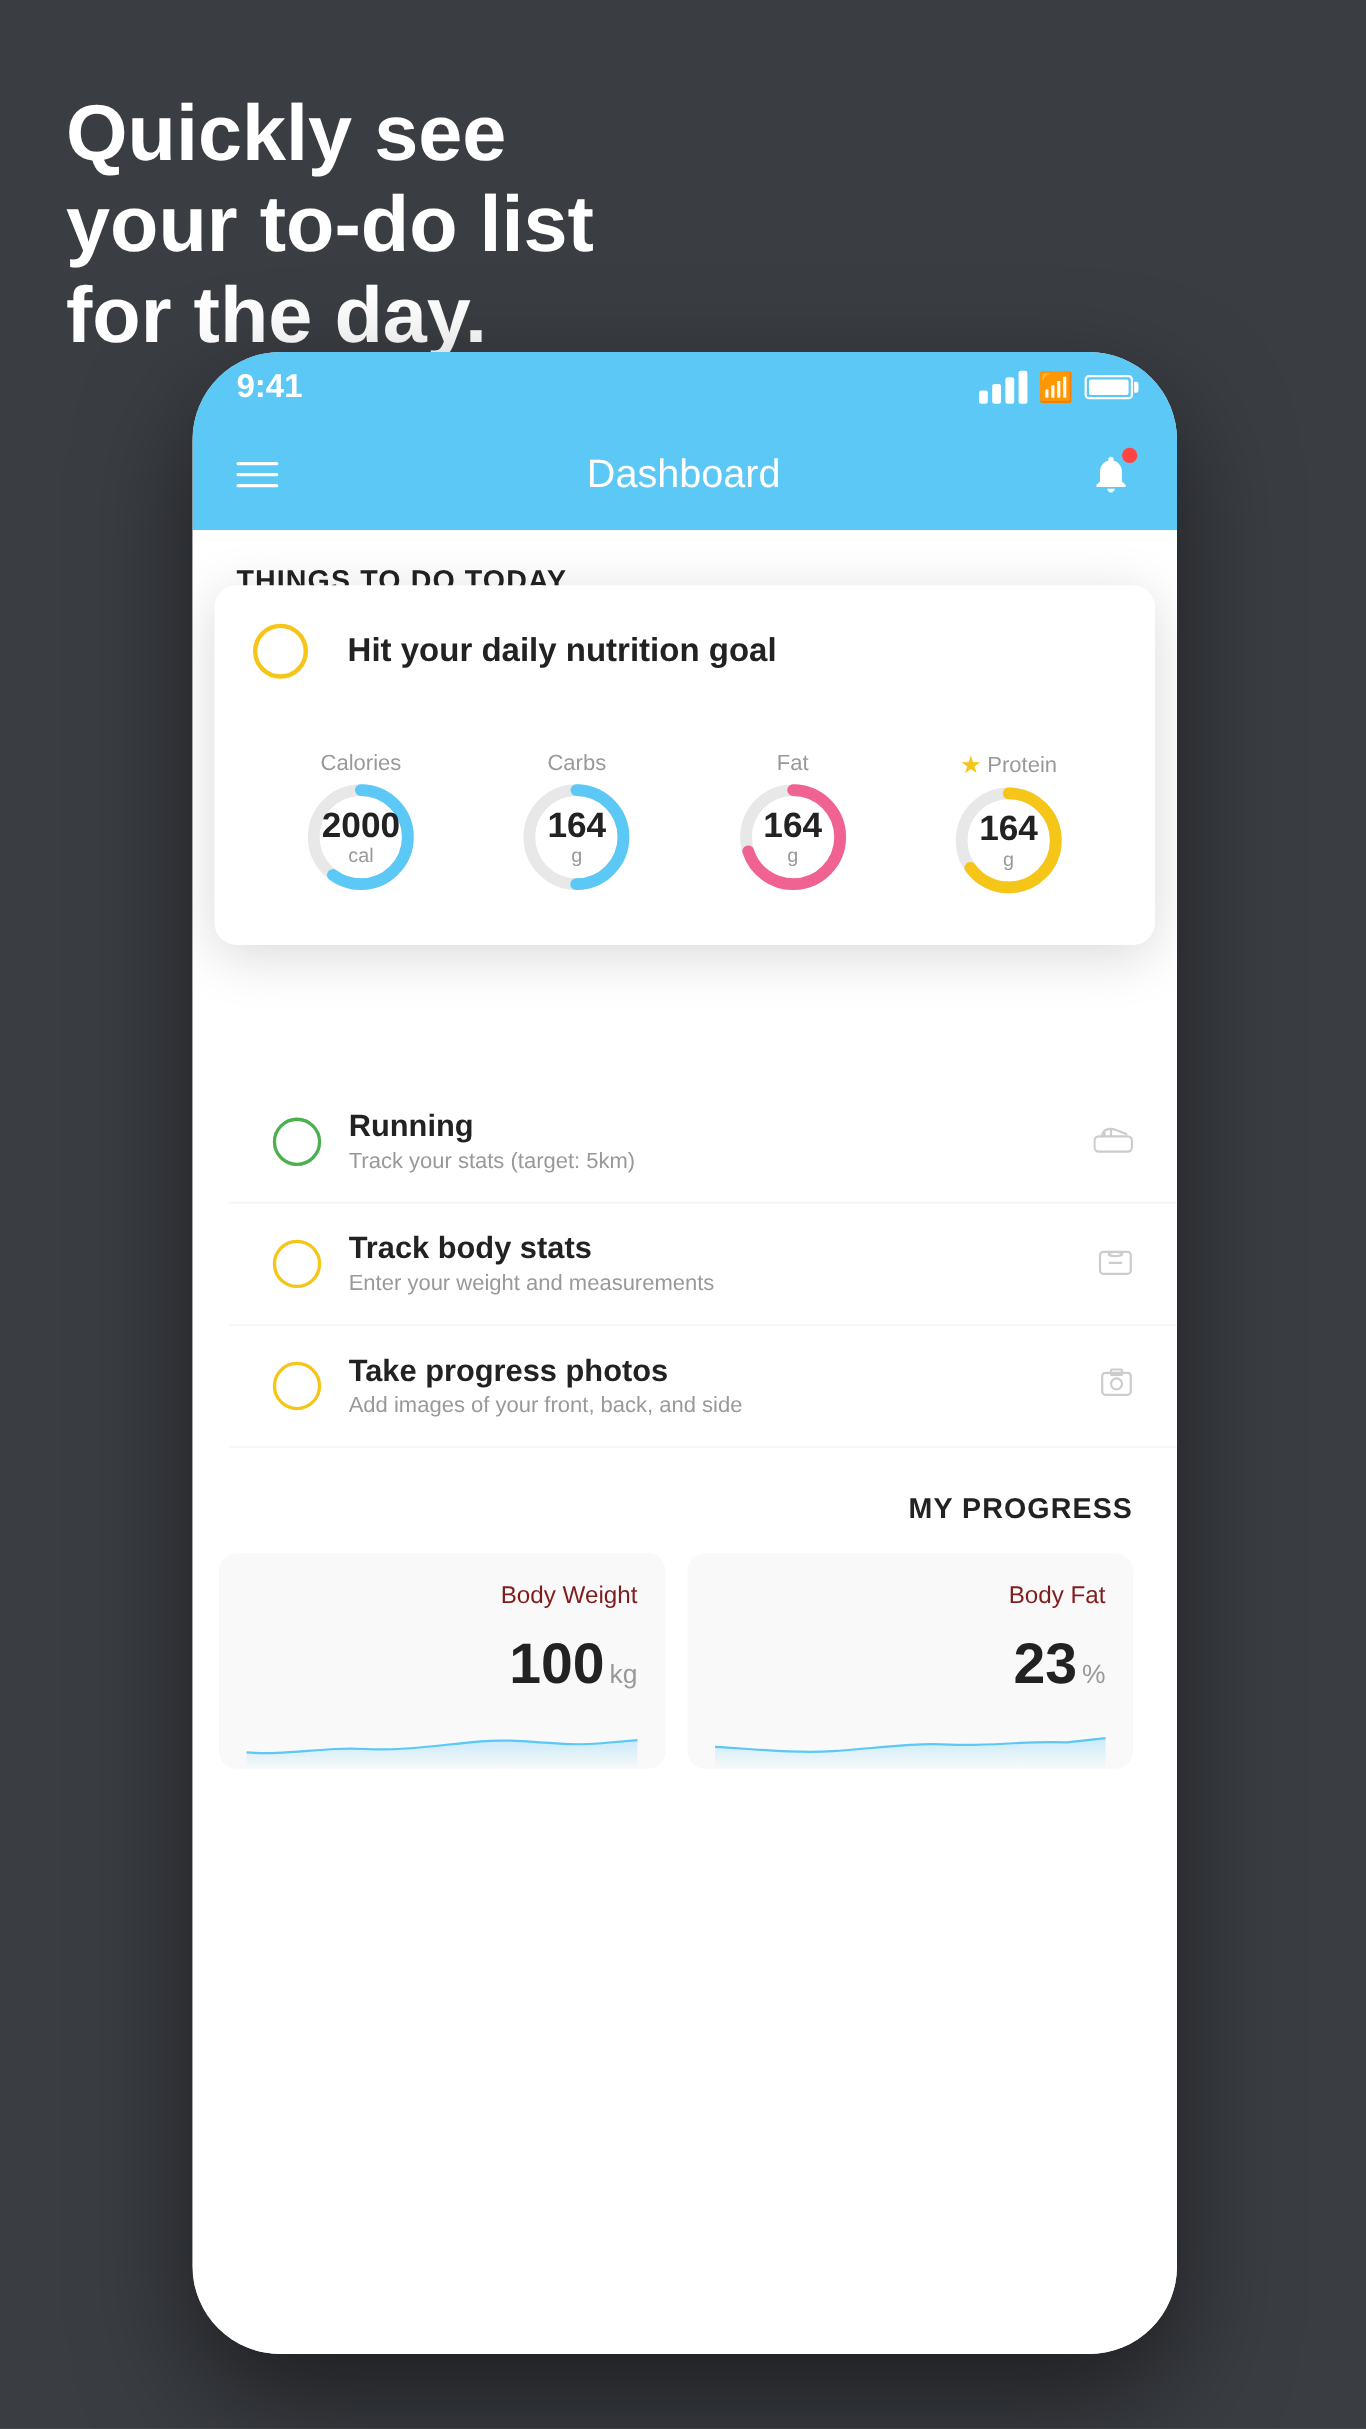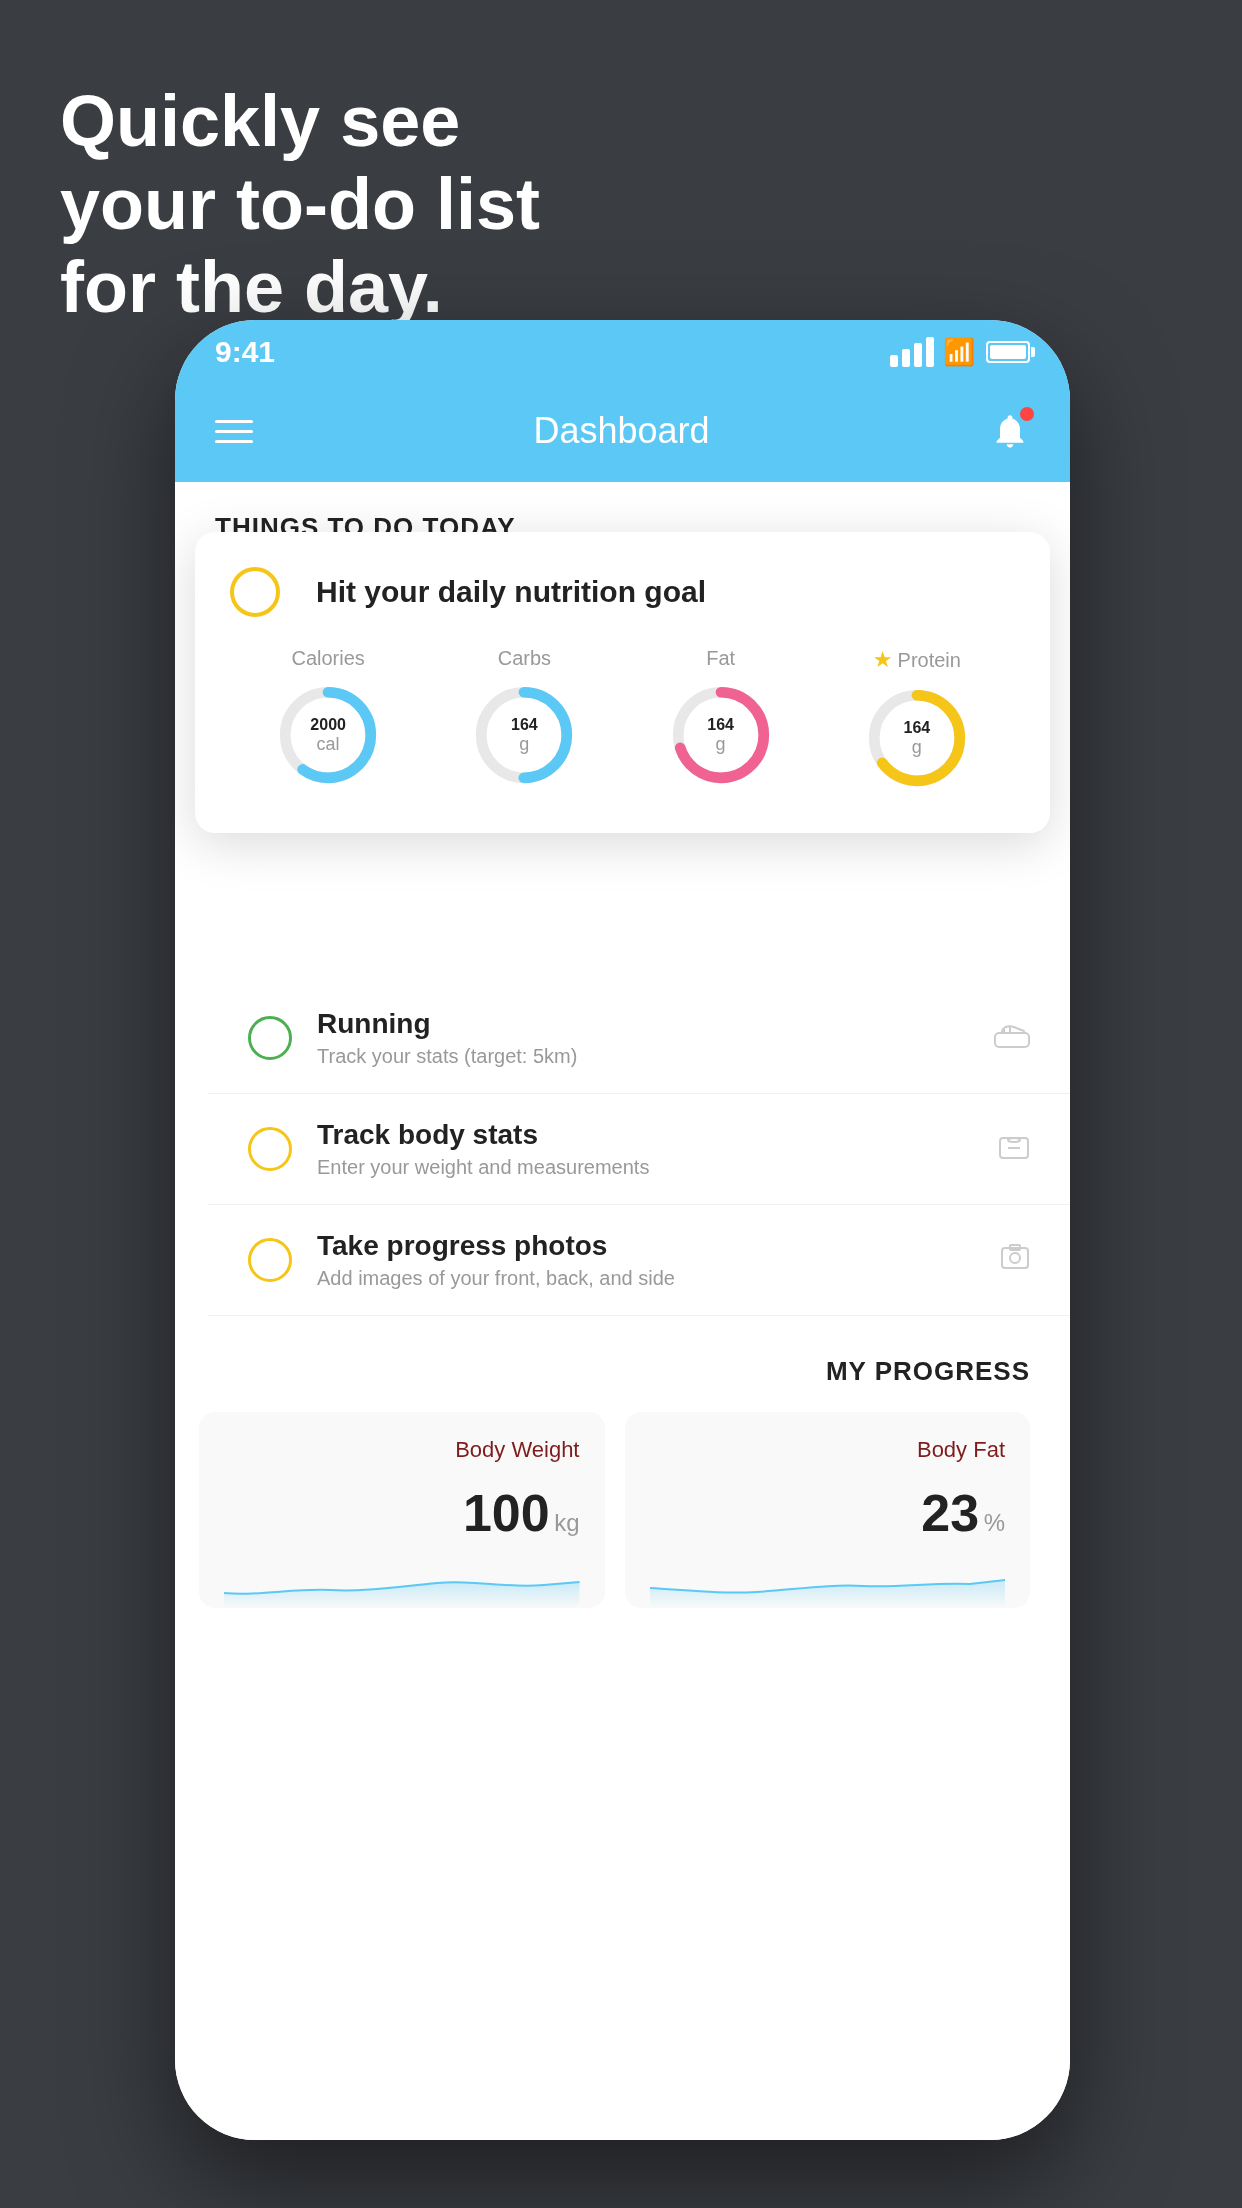--- a/index.html
+++ b/index.html
@@ -198,21 +198,22 @@
     }
     .nutrition-circles {
       display: flex;
       justify-content: space-around;
       align-items: flex-start;
     }
     .nutrition-item {
       display: flex;
       flex-direction: column;
       align-items: center;
-      gap: 10px;
+      gap: 0;
+      margin-top: 36px;
     }
     .nutrition-label {
       font-size: 20px;
       color: #999;
     }
     .nutrition-label.starred {
       display: flex;
       align-items: center;
       gap: 5px;
     }
@@ -231,21 +232,21 @@
       transform: rotate(-90deg);
     }
     .donut-center {
       position: absolute;
       top: 50%;
       left: 50%;
       transform: translate(-50%, -50%);
       text-align: center;
     }
     .donut-value {
-      font-size: 16px;
+      font-size: 32px;
       font-weight: 700;
       color: #222;
       line-height: 1.1;
     }
     .donut-unit {
       font-size: 18px;
       color: #999;
     }
 
     

